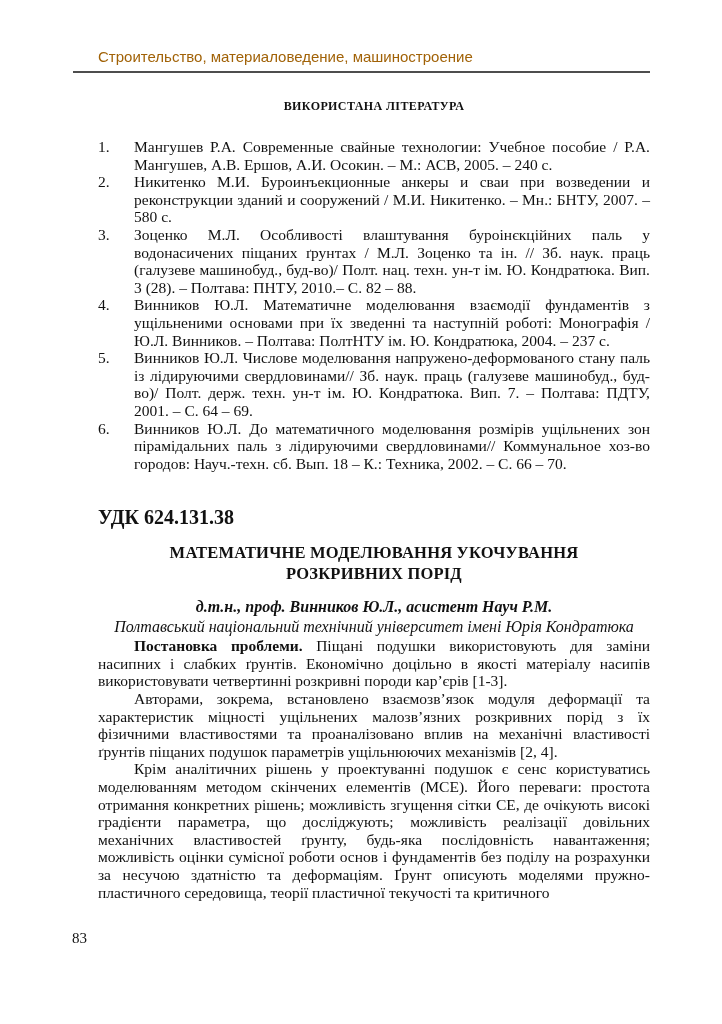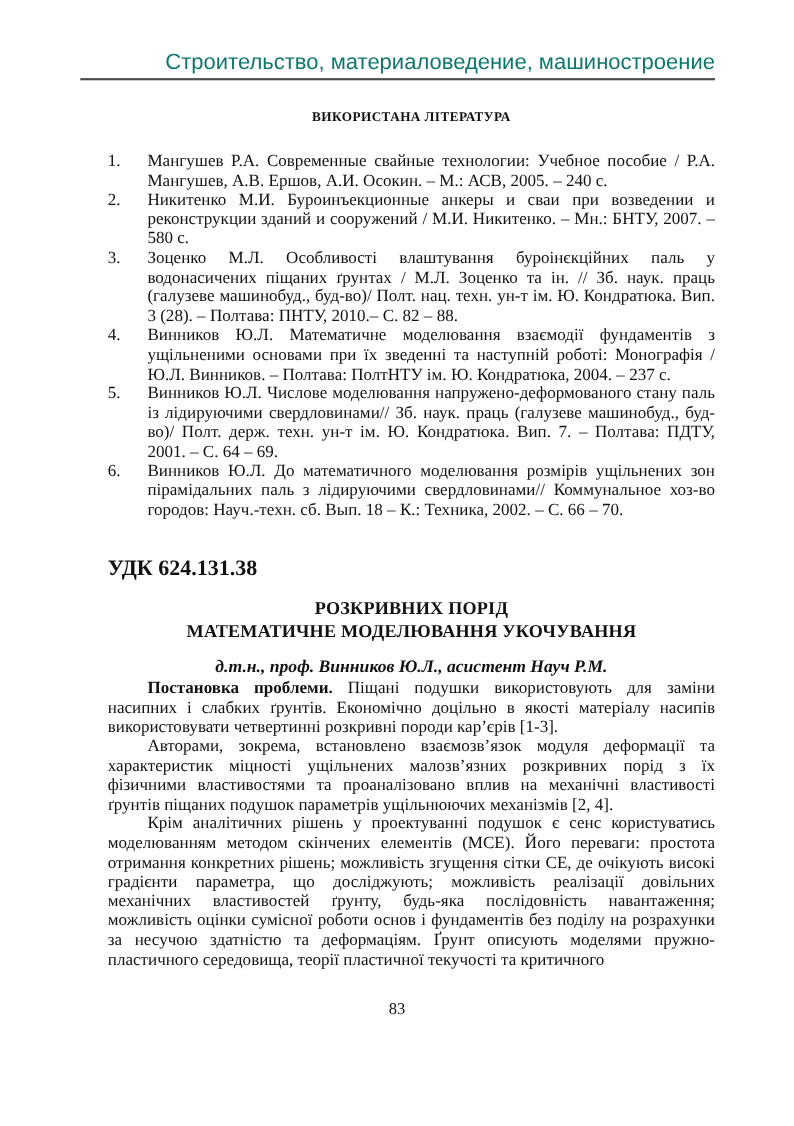--- a/index.html
+++ b/index.html
@@ -9,24 +9,23 @@
     height: 1024px;
     background: #ffffff;
     box-sizing: border-box;
     padding: 48px 72px 0 98px;
     font-family: "Liberation Serif", serif;
     color: #111111;
     overflow: hidden;
   }
   .running-head {
     font-family: "Liberation Sans", sans-serif;
-    font-size: 20px;
+    font-size: 15px;
     line-height: 18px;
-    text-align: right;
-    color: #0f766e;
+    color: #a16207;
   }
   .header-rule {
     height: 2px;
     background: #4d4d4d;
     margin: 5px 0 0 -25px;
   }
   .section-title {
     margin-top: 24px;
     text-align: center;
     font-weight: bold;
@@ -73,21 +72,21 @@
   .body-text {
     margin-top: 0;
     font-size: 15.5px;
     line-height: 17.6px;
     text-align: justify;
   }
   .body-text p { margin: 0; text-indent: 36px; }
   .page-number {
     margin-top: 28px;
     margin-left: -26px;
-    text-align: center;
+    text-align: left;
     font-size: 15px;
     line-height: 18px;
   }
 </style>
 </head>
 <body>
 
 <div class="page">
 
   <div>
@@ -123,25 +122,26 @@
         <span class="ref-num">6.</span>
         <span class="ref-text">Винников Ю.Л. До математичного моделювання розмірів ущільнених зон пірамідальних паль з лідируючими свердловинами// Коммунальное хоз-во городов: Науч.-техн. сб. Вып. 18 – К.: Техника, 2002. – С. 66 – 70.</span>
       </div>
     </div>
   </div>
 
   <div>
     <div class="udc">УДК 624.131.38</div>
 
     <div class="article-title">
+      <div>МАТЕМАТИЧНЕ МОДЕЛЮВАННЯ УКОЧУВАННЯ</div>
       <div>РОЗКРИВНИХ ПОРІД</div>
-      <div>МАТЕМАТИЧНЕ МОДЕЛЮВАННЯ УКОЧУВАННЯ</div>
     </div>
 
     <div class="authors">д.т.н., проф. Винников Ю.Л., асистент Науч Р.М.</div>
+    <div class="affiliation">Полтавський національний технічний університет імені Юрія Кондратюка</div>
 
     <div class="body-text">
       <p><b>Постановка проблеми.</b> <span>Піщані подушки використовують для заміни насипних і слабких ґрунтів. Економічно доцільно в якості матеріалу насипів використовувати четвертинні розкривні породи кар’єрів [1-3].</span></p>
       <p>Авторами, зокрема, встановлено взаємозв’язок модуля деформації та характеристик міцності ущільнених малозв’язних розкривних порід з їх фізичними властивостями та проаналізовано вплив на механічні властивості ґрунтів піщаних подушок параметрів ущільнюючих механізмів [2, 4].</p>
       <p>Крім аналітичних рішень у проектуванні подушок є сенс користуватись моделюванням методом скінчених елементів (МСЕ). Його переваги: простота отримання конкретних рішень; можливість згущення сітки СЕ, де очікують високі градієнти параметра, що досліджують; можливість реалізації довільних механічних властивостей ґрунту, будь-яка послідовність навантаження; можливість оцінки сумісної роботи основ і фундаментів без поділу на розрахунки за несучою здатністю та деформаціям. Ґрунт описують моделями пружно-пластичного середовища, теорії пластичної текучості та критичного</p>
     </div>
   </div>
 
   <div class="page-number">83</div>
 

